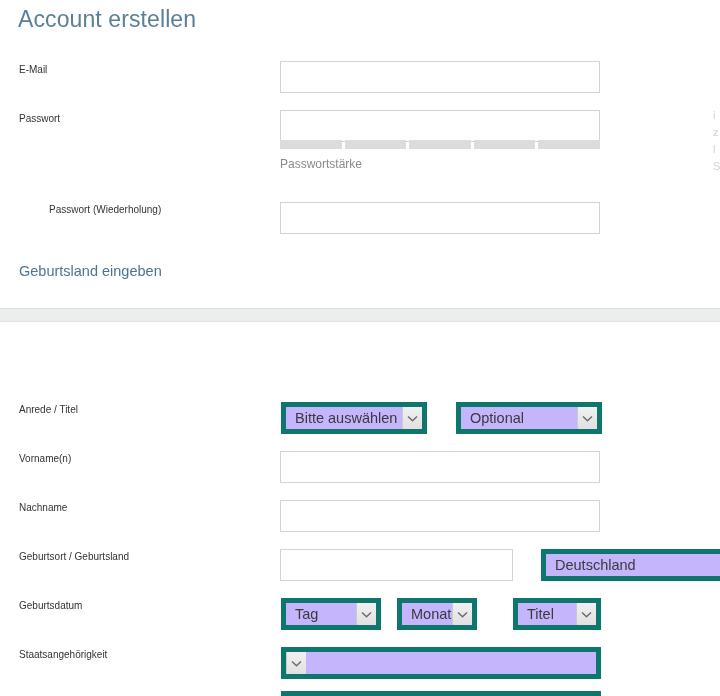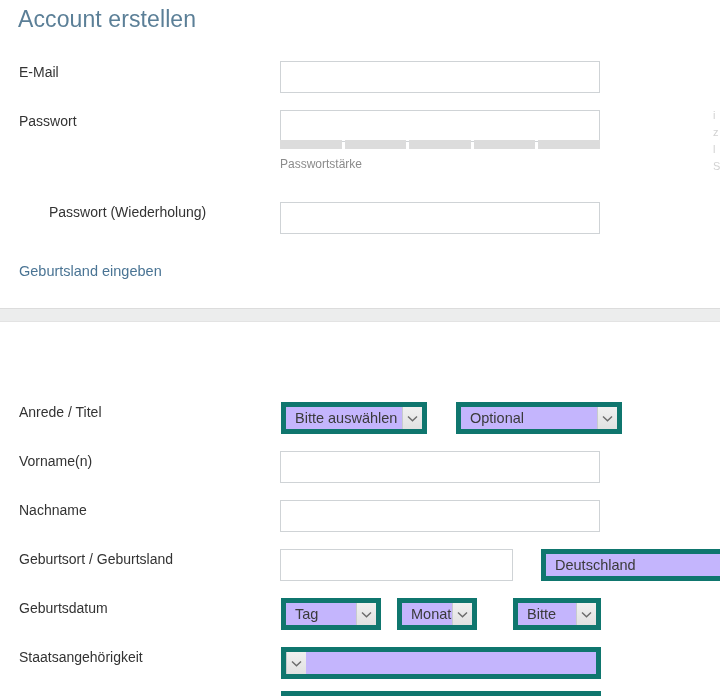--- a/index.html
+++ b/index.html
@@ -48,21 +48,21 @@
     font-size: 23px;
     font-weight: 400;
     letter-spacing: 0.1px;
     white-space: nowrap;
   }
 
   .field-label {
     position: absolute;
     left: 19px;
     color: #333333;
-    font-size: 14px;
+    font-size: 10px;
     font-weight: 400;
     white-space: nowrap;
   }
 
   
   .text-input {
     position: absolute;
     box-sizing: border-box;
     background: #ffffff;
     border: 1px solid #cfd3d6;
@@ -201,21 +201,21 @@
 
       <div class="select-wrap" style="left:281px; top:80px; width:146px;">
         <span class="select-value">Bitte auswählen</span>
         <span class="select-arrow">
           <svg width="11" height="7" viewBox="0 0 11 7">
               <path d="M1 1.5 L5.5 5.8 L10 1.5" fill="none" stroke="#6b6b6b" stroke-width="1.4"></path>
             </svg>
         </span>
       </div>
 
-      <div class="select-wrap" style="left:456px; top:80px; width:166px;justify-content:flex-end;">
+      <div class="select-wrap" style="left:456px; top:80px; width:146px;justify-content:flex-end;">
         <span class="select-value">Optional</span>
         <span class="select-arrow">
           <svg width="11" height="7" viewBox="0 0 11 7">
               <path d="M1 1.5 L5.5 5.8 L10 1.5" fill="none" stroke="#6b6b6b" stroke-width="1.4"></path>
             </svg>
         </span>
       </div>
     </div>
 
     <div>
@@ -252,21 +252,21 @@
       <div class="select-wrap" style="left:397px; top:276px; width:80px;">
         <span class="select-value">Monat</span>
         <span class="select-arrow">
           <svg width="11" height="7" viewBox="0 0 11 7">
               <path d="M1 1.5 L5.5 5.8 L10 1.5" fill="none" stroke="#6b6b6b" stroke-width="1.4"></path>
             </svg>
         </span>
       </div>
 
       <div class="select-wrap" style="left:513px; top:276px; width:88px;">
-        <span class="select-value">Bitte</span>
+        <span class="select-value">Titel</span>
         <span class="select-arrow">
           <svg width="11" height="7" viewBox="0 0 11 7">
               <path d="M1 1.5 L5.5 5.8 L10 1.5" fill="none" stroke="#6b6b6b" stroke-width="1.4"></path>
             </svg>
         </span>
       </div>
     </div>
 
     <div>
       <div class="field-label" style="top: 327px;">Staatsangehörigkeit</div>

